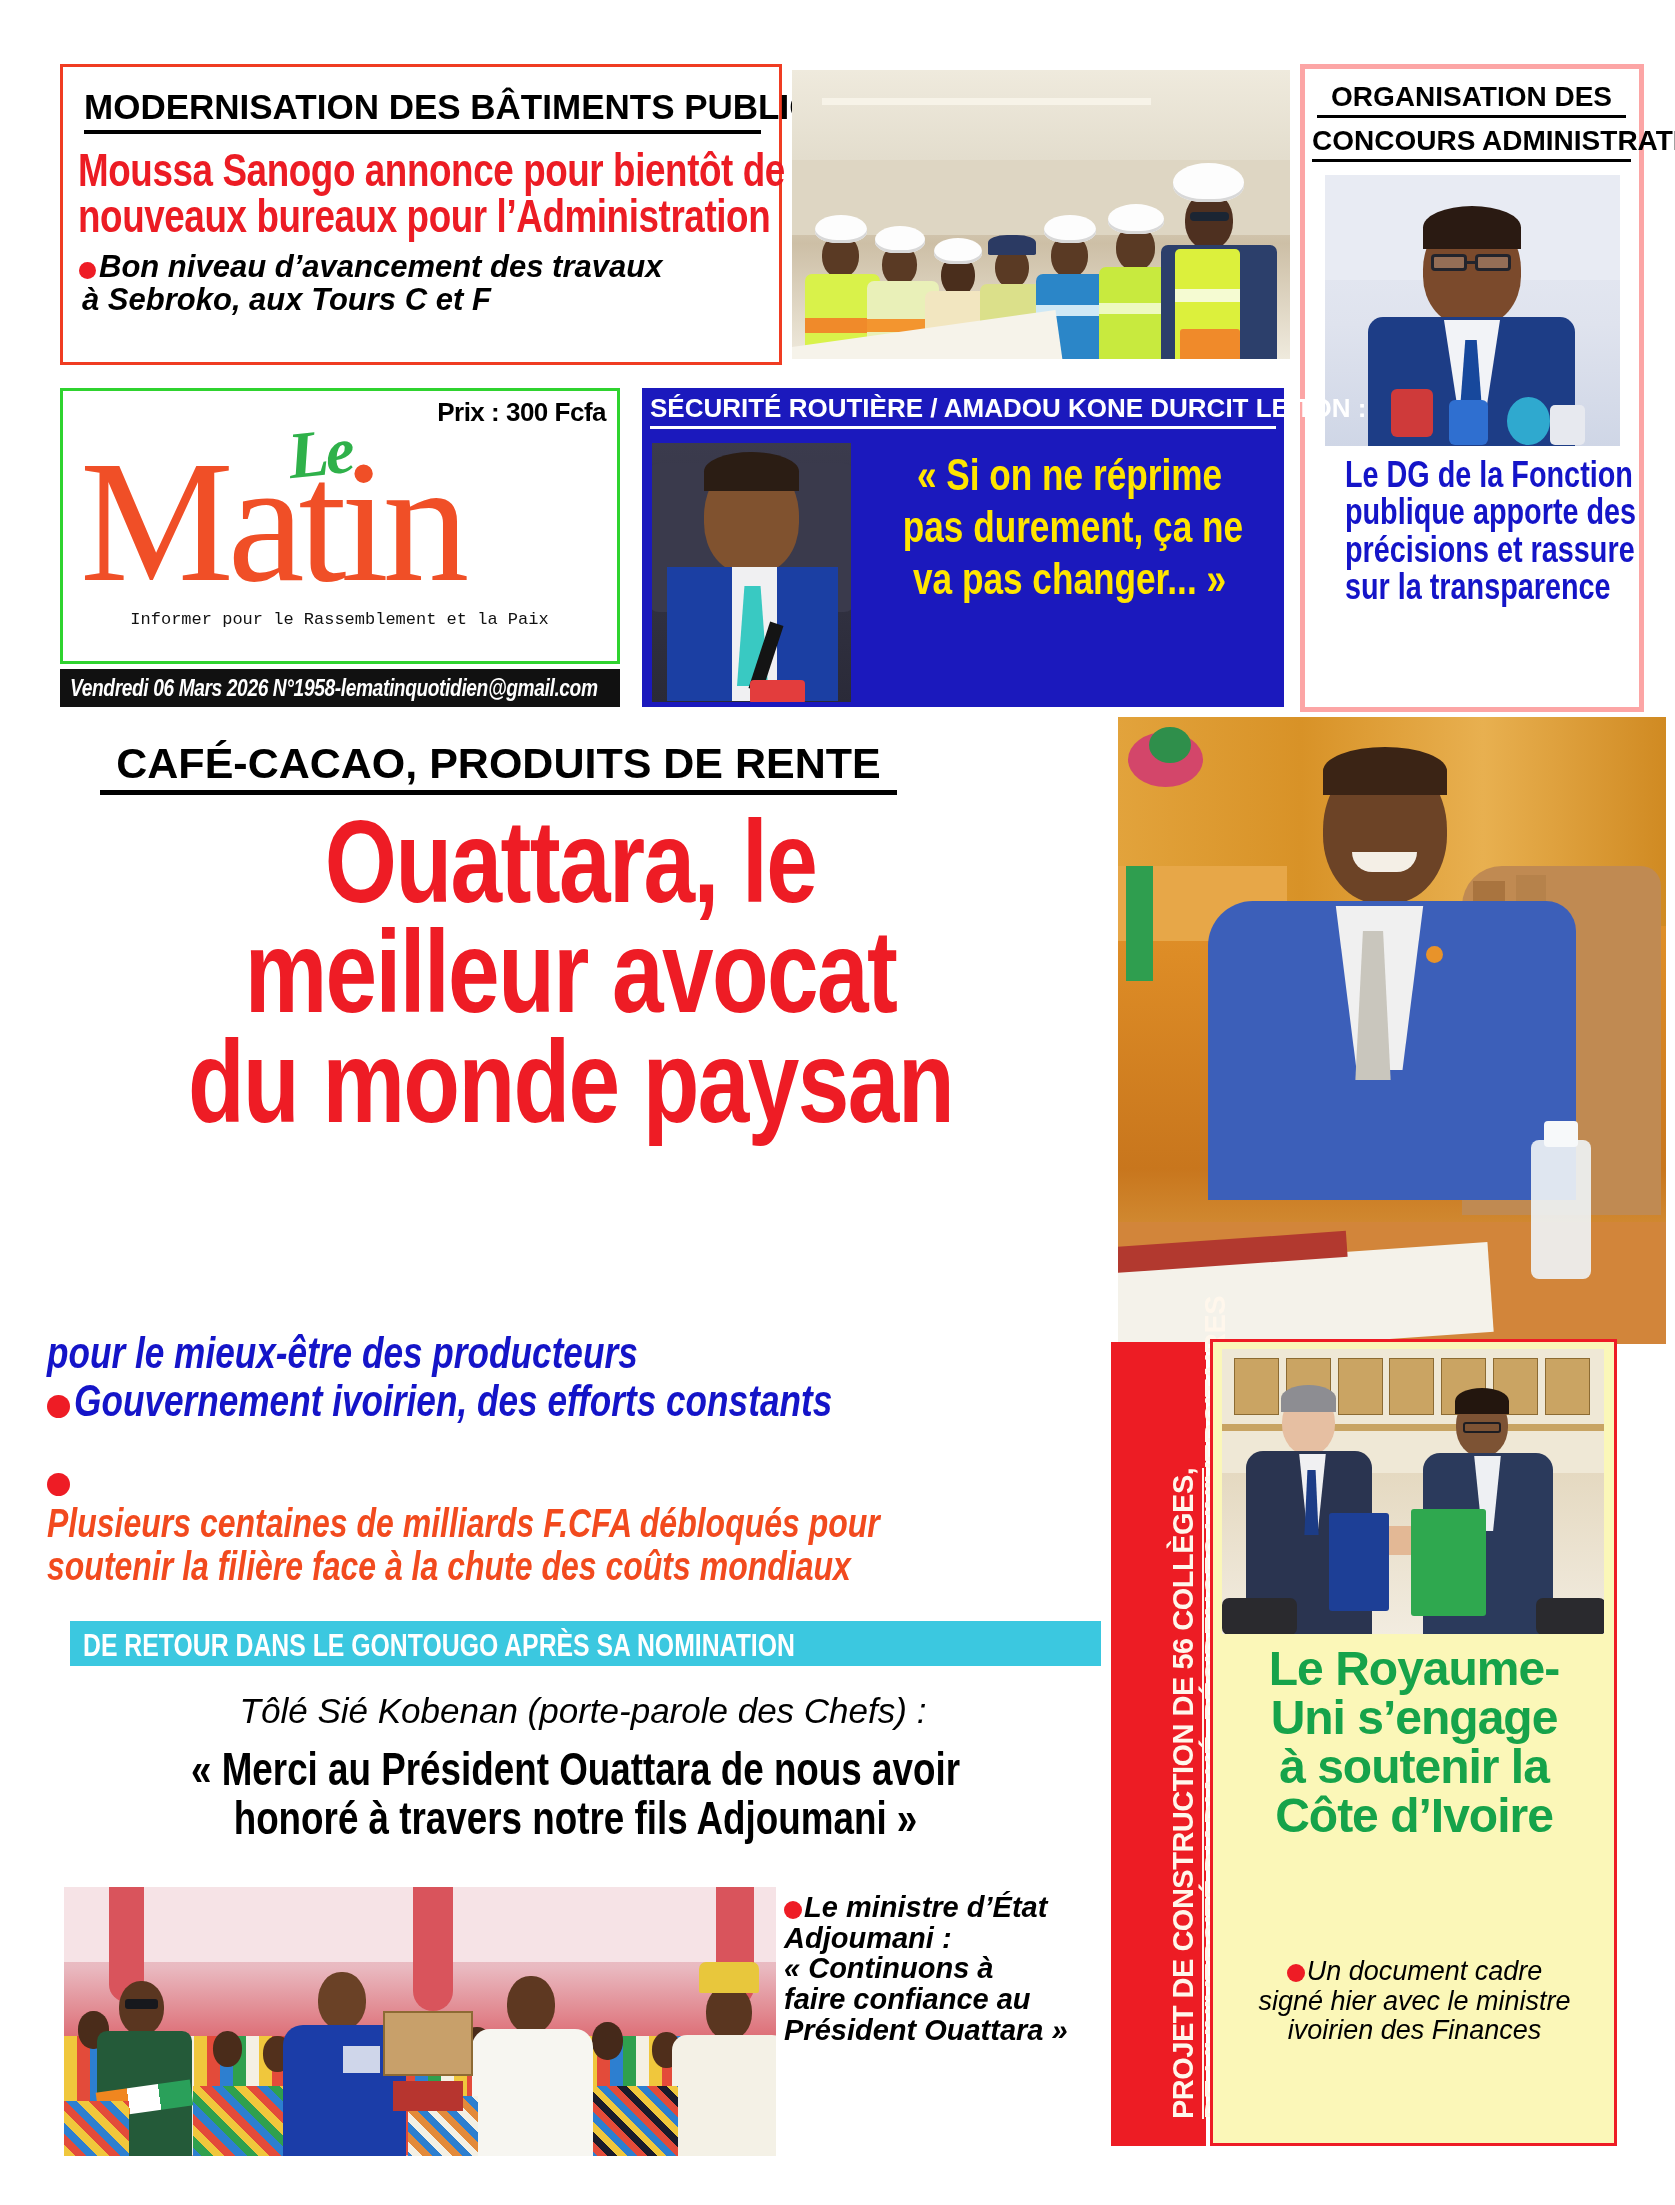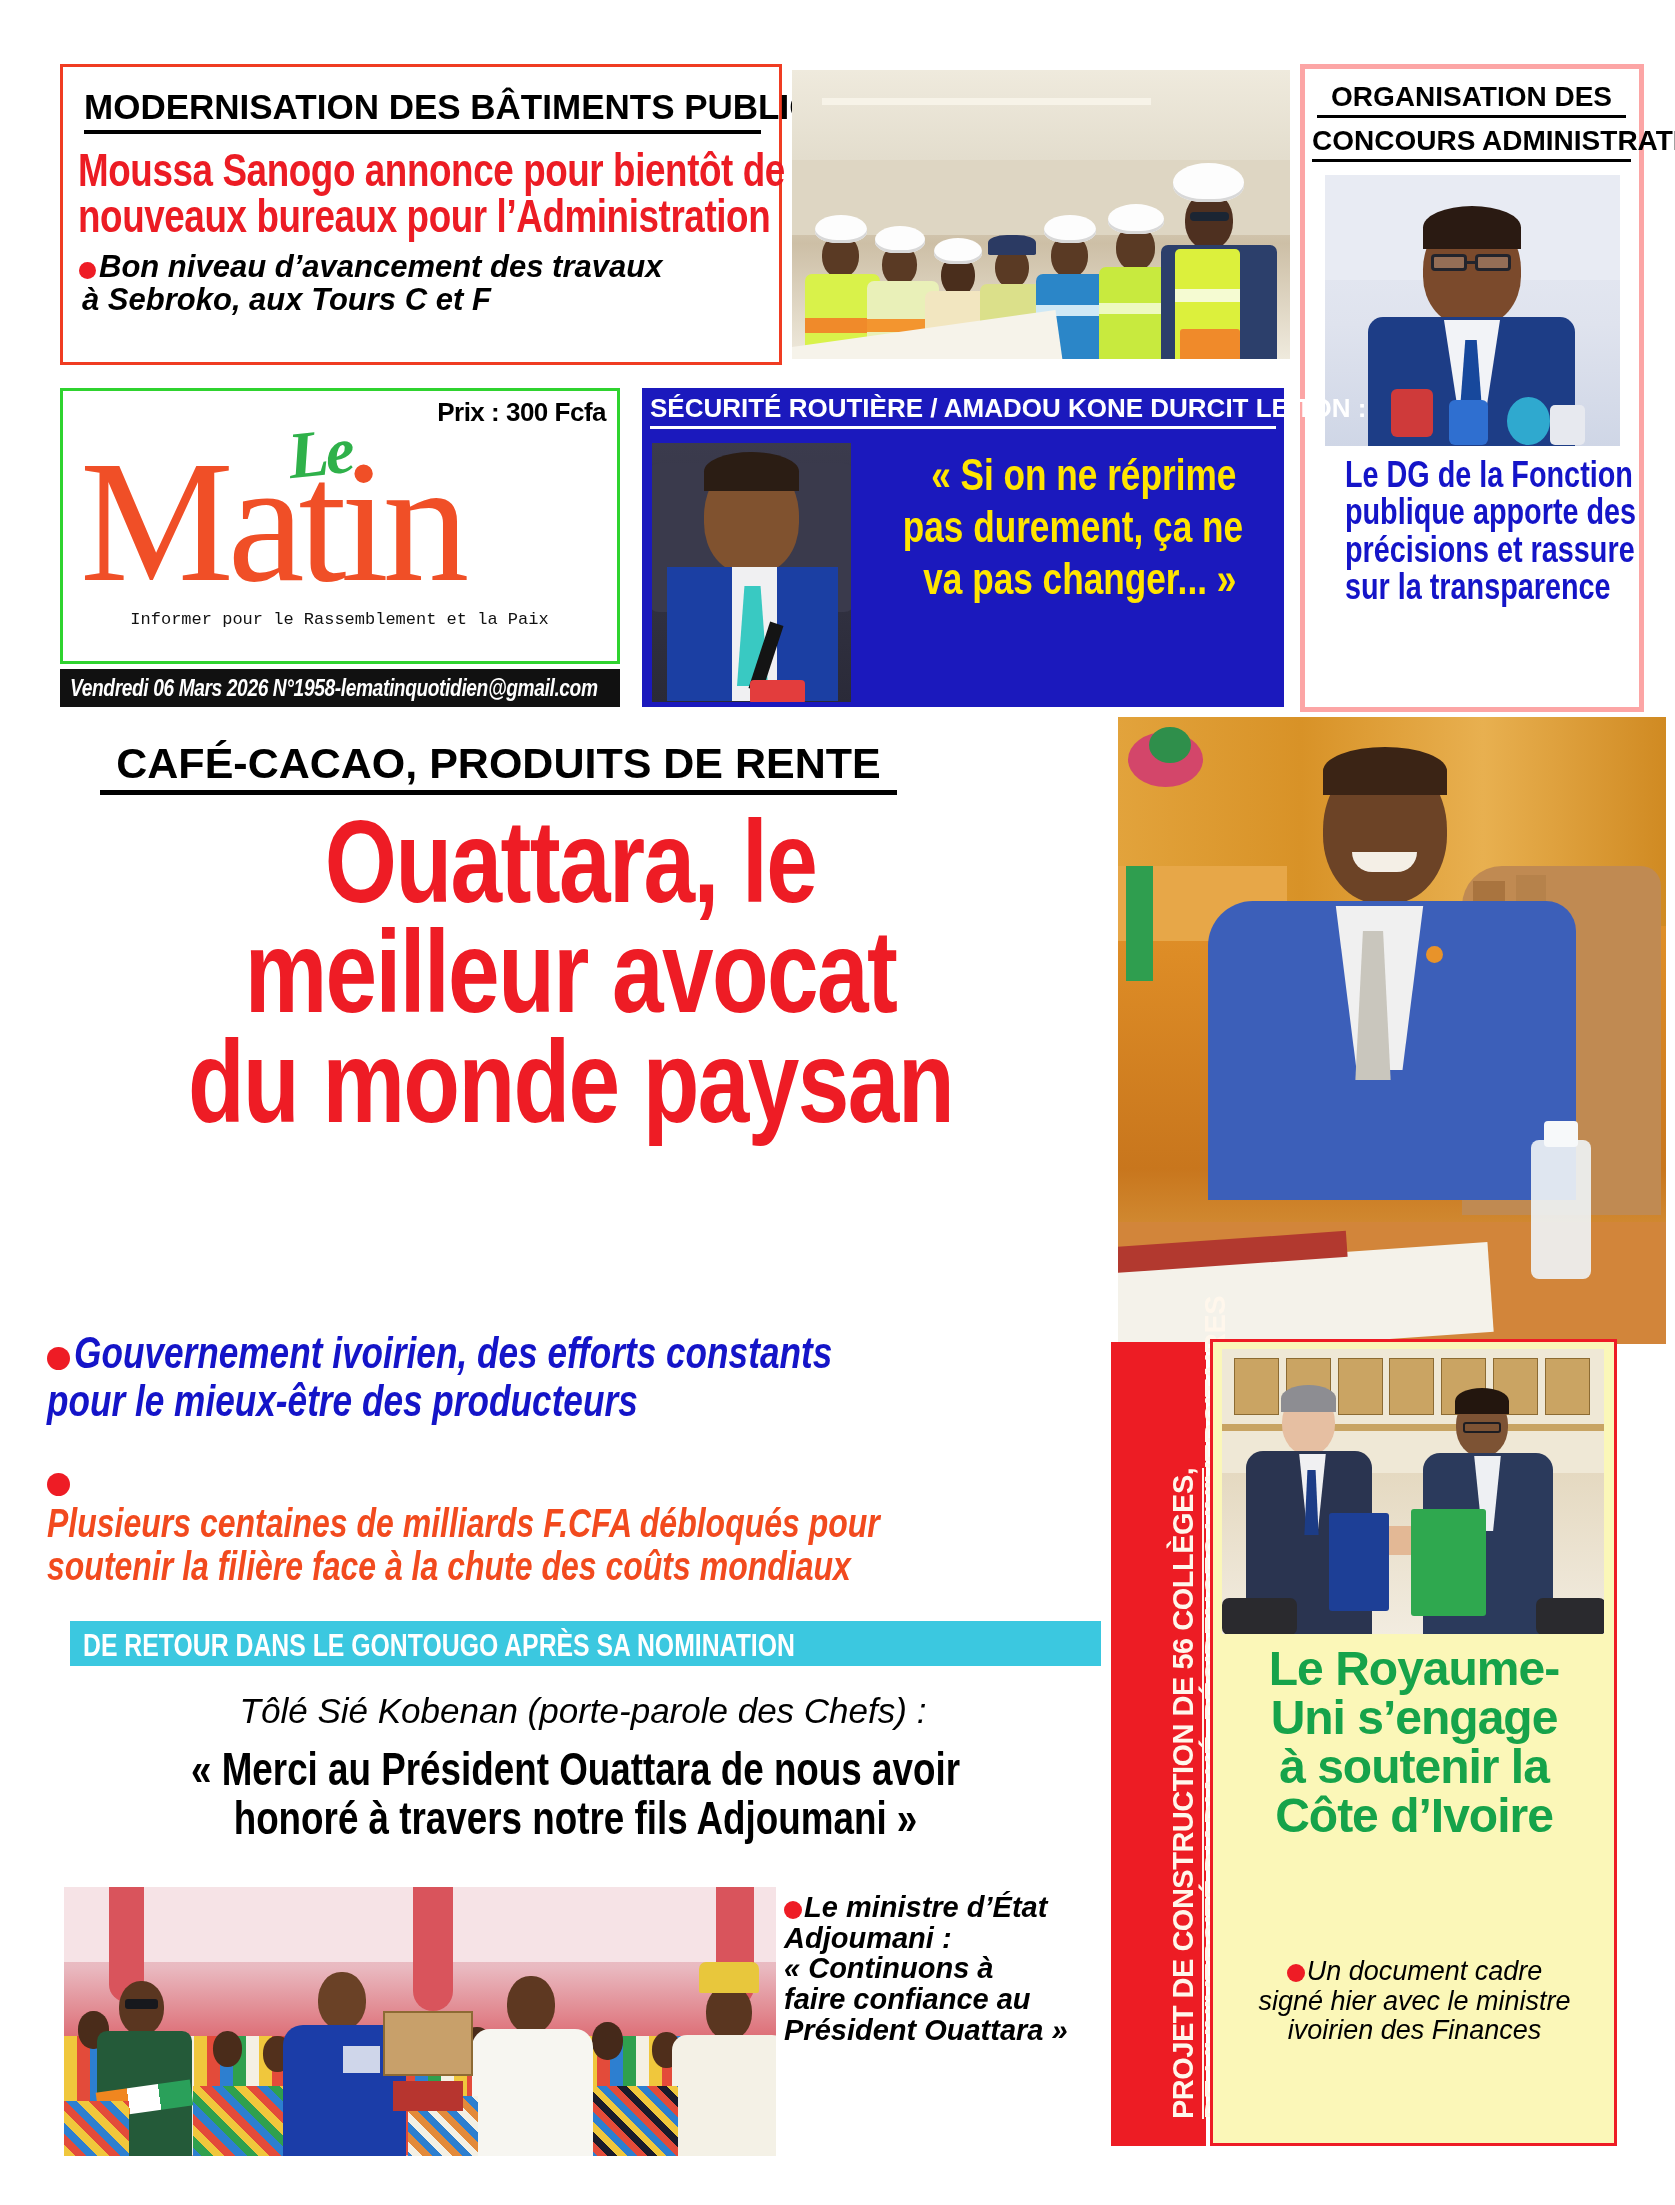--- a/index.html
+++ b/index.html
@@ -44,21 +44,21 @@
   #dateline{left:60px;top:669px;width:560px;height:38px;background:#111;}
   #dateline span{position:absolute;left:10px;top:5px;font-size:24px;font-weight:bold;font-style:italic;
     color:#fff;letter-spacing:-0.5px;}
 
   
   #bluebox{left:642px;top:388px;width:642px;height:319px;background:#1b19bd;}
   #bluebox-k{left:8px;top:5px;width:626px;font-size:26px;font-weight:bold;color:#fff;
     border-bottom:3px solid #fff;padding-bottom:2px;}
   #photo3{left:10px;top:55px;width:199px;height:259px;overflow:hidden;background:#2b2b3c;}
   #bluebox-q{left:219px;top:61px;width:417px;font-size:44px;line-height:1.18;font-weight:bold;
-    color:#ffe500;text-align:right;}
+    color:#ffe500;text-align:center;}
 
   
   #main-kicker{left:100px;top:739px;width:797px;font-size:43px;font-weight:bold;color:#000;
     border-bottom:5.5px solid #000;padding-bottom:2px;text-align:center;}
   #main-head{left:40px;top:807px;width:1061px;font-size:116px;line-height:0.95;font-weight:bold;
     color:#ee1c25;text-align:center;letter-spacing:-2px;}
 
   
   #photo4{left:1118px;top:717px;width:548px;height:627px;overflow:hidden;background:#c97a27;}
 
@@ -306,22 +306,22 @@
 
   <div class="abs" style="left:0;top:505px;width:100%;height:122px;background:#d2853a;"></div>
   <div class="abs" style="left:-5px;top:538px;width:378px;height:90px;background:#f4f2ea;transform:rotate(-4deg);"></div>
   <div class="abs" style="left:-5px;top:522px;width:234px;height:26px;background:#b2392f;transform:rotate(-4deg);"></div>
 
   <div class="abs" style="left:413px;top:423px;width:60px;height:139px;background:#eef2f4;border-radius:8px;opacity:.92;"></div>
   <div class="abs" style="left:426px;top:404px;width:34px;height:26px;background:#f7f9fa;border-radius:4px;"></div>
 </div>
 
 <div class="abs" id="b1">
+  <div><span class="cond" style="display:inline-block;">pour le mieux-être des producteurs</span></div>
   <div><span class="bullet-big"></span><span class="cond" style="display:inline-block;">Gouvernement ivoirien, des efforts constants</span></div>
-  <div><span class="cond" style="display:inline-block;">pour le mieux-être des producteurs</span></div>
 </div>
 <div class="abs" id="b2">
   <div><span class="bullet-big"></span><span class="cond" style="display:inline-block;">Plusieurs centaines de milliards F.CFA débloqués pour</span></div>
   <div><span class="cond" style="display:inline-block;">soutenir la filière face à la chute des coûts mondiaux</span></div>
 </div>
 
 <div class="abs" id="cyan">
   <span class="cond">DE RETOUR DANS LE GONTOUGO APRÈS SA NOMINATION</span>
 </div>
 <div class="abs" id="kob-name">

